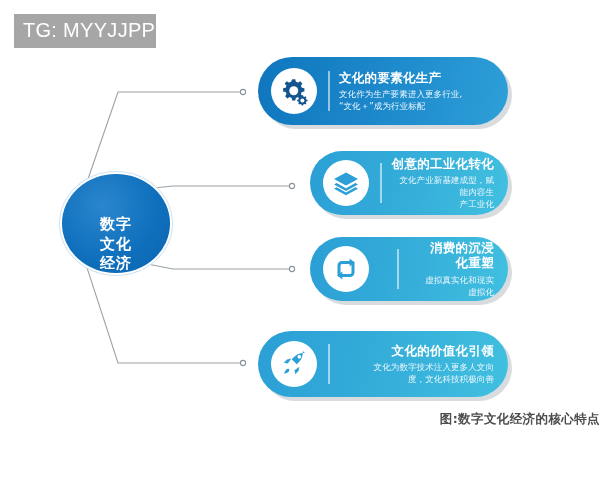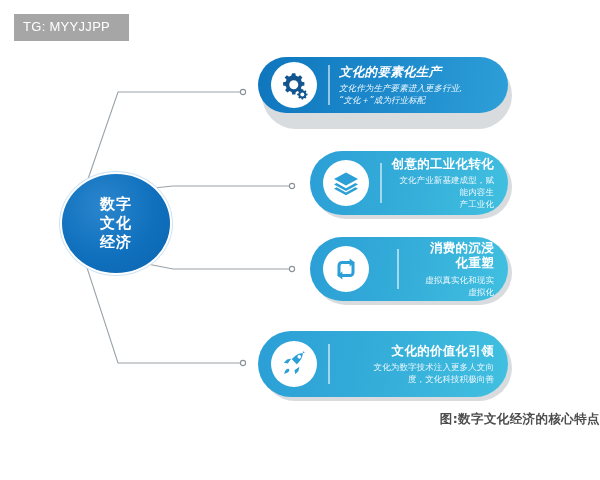--- a/index.html
+++ b/index.html
@@ -16,24 +16,24 @@
     height: 480px;
     background: #ffffff;
     overflow: hidden;
   }
 
   
   .watermark {
     position: absolute;
     background: #a6a6a6;
     color: #ffffff;
-    font-size: 13px;
+    font-size: 20px;
     letter-spacing: 0.3px;
     line-height: 1;
-    padding: 6px 19px 8px 9px;
+    padding: 6px 1px 8px 9px;
     white-space: nowrap;
     font-family: "Liberation Sans", sans-serif;
   }
   #wm-top { left: 14px; top: 14px; }
   #wm-bottom { left: 451px; top: 440px; font-size: 16px; padding: 6px 8px 8px 8px; }
 
   
   #connectors {
     position: absolute;
     left: 0; top: 0;
@@ -44,21 +44,21 @@
   #hub {
     position: absolute;
     left: 62px;
     top: 174px;
     width: 108px;
     height: 99px;
     border-radius: 50%;
     background: radial-gradient(circle at 38% 32%, #2a86cd 0%, #1070bd 55%, #0a63ae 100%);
     box-shadow: 0 0 0 2px #ffffff, 0 0 0 3px #cfe3f2;
     display: flex;
-    align-items: center;
+    align-items: flex-end;
     justify-content: center;
   }
   #hub-label {
     color: #ffffff;
     font-size: 15px;
     font-weight: bold;
     line-height: 1.28;
     text-align: center;
     letter-spacing: 1px;
     white-space: pre-line;
@@ -160,21 +160,21 @@
     </g>
   </svg>
 
   <div id="hub">
     <div id="hub-label">数字
 文化
 经济</div>
   </div>
 
   <div class="card-shadow" style="left:262px; top:61px; width:250px; height:68px;"></div>
-  <div class="card dark" style="left:258px; top:57px; width:250px; height:56px;font-style:italic;">
+  <div class="card dark" style="left:258px; top:57px; width:250px; height:68px;">
     <div class="icon-wrap">
       <svg width="30" height="30" viewBox="0 0 30 30">
         <g fill="#13568f">
           <path d="M13.2 3.2h3.1l.55 2.6a7.6 7.6 0 0 1 2.07.86l2.24-1.43 2.2 2.2-1.43 2.24c.38.64.67 1.34.86 2.07l2.6.55v3.1l-2.6.55a7.6 7.6 0 0 1-.86 2.07l1.43 2.24-2.2 2.2-2.24-1.43c-.64.38-1.34.67-2.07.86l-.55 2.6h-3.1l-.55-2.6a7.6 7.6 0 0 1-2.07-.86l-2.24 1.43-2.2-2.2 1.43-2.24a7.6 7.6 0 0 1-.86-2.07l-2.6-.55v-3.1l2.6-.55c.19-.73.48-1.43.86-2.07L5.64 7.43l2.2-2.2 2.24 1.43c.64-.38 1.34-.67 2.07-.86z"></path>
           <circle cx="14.75" cy="14.75" r="4.5" fill="#ffffff"></circle>
           <path d="M22.6 19.3h1.5l.3 1.3c.3.1.6.24.85.42l1.15-.66 1.05 1.05-.66 1.15c.18.26.32.55.42.85l1.3.3v1.5l-1.3.3c-.1.3-.24.59-.42.85l.66 1.15-1.05 1.05-1.15-.66c-.26.18-.55.32-.85.42l-.3 1.3h-1.5l-.3-1.3a4 4 0 0 1-.85-.42l-1.15.66-1.05-1.05.66-1.15a4 4 0 0 1-.42-.85l-1.3-.3v-1.5l1.3-.3c.1-.3.24-.59.42-.85l-.66-1.15 1.05-1.05 1.15.66c.26-.18.55-.32.85-.42z"></path>
           <circle cx="23.35" cy="24.45" r="2" fill="#ffffff"></circle>
         </g>
       </svg>
     </div>

